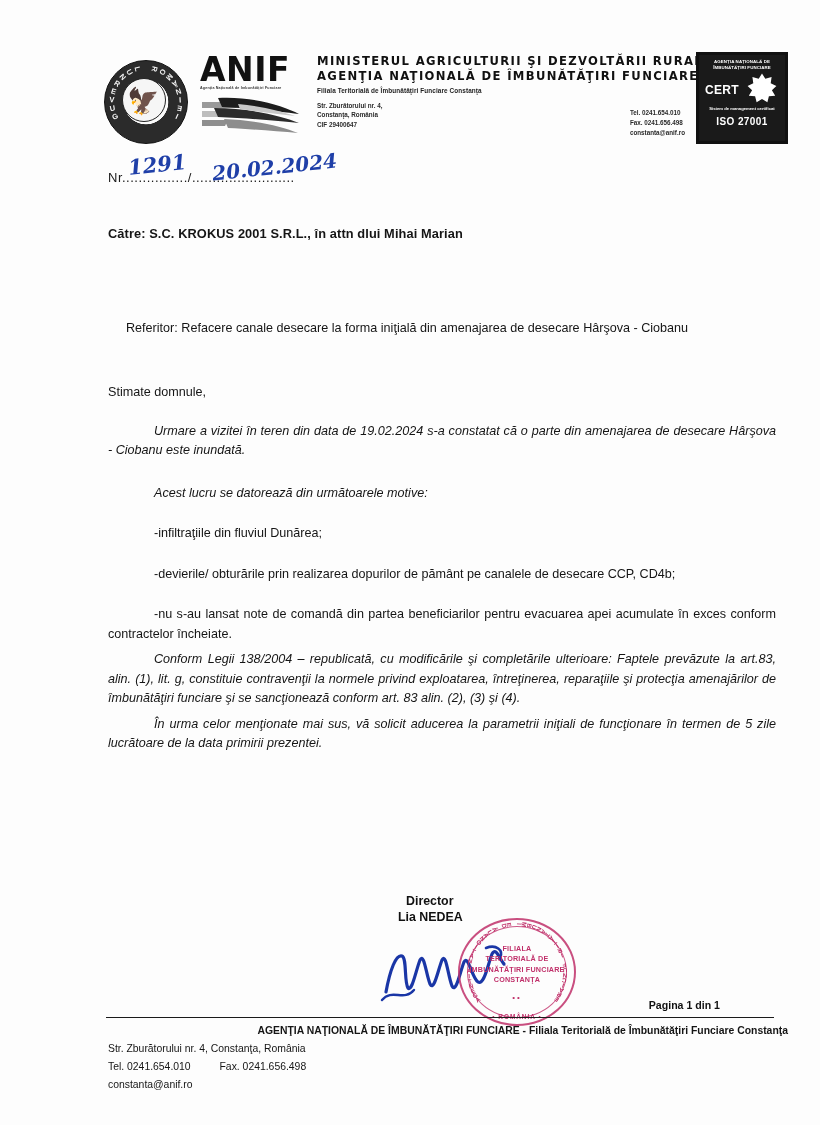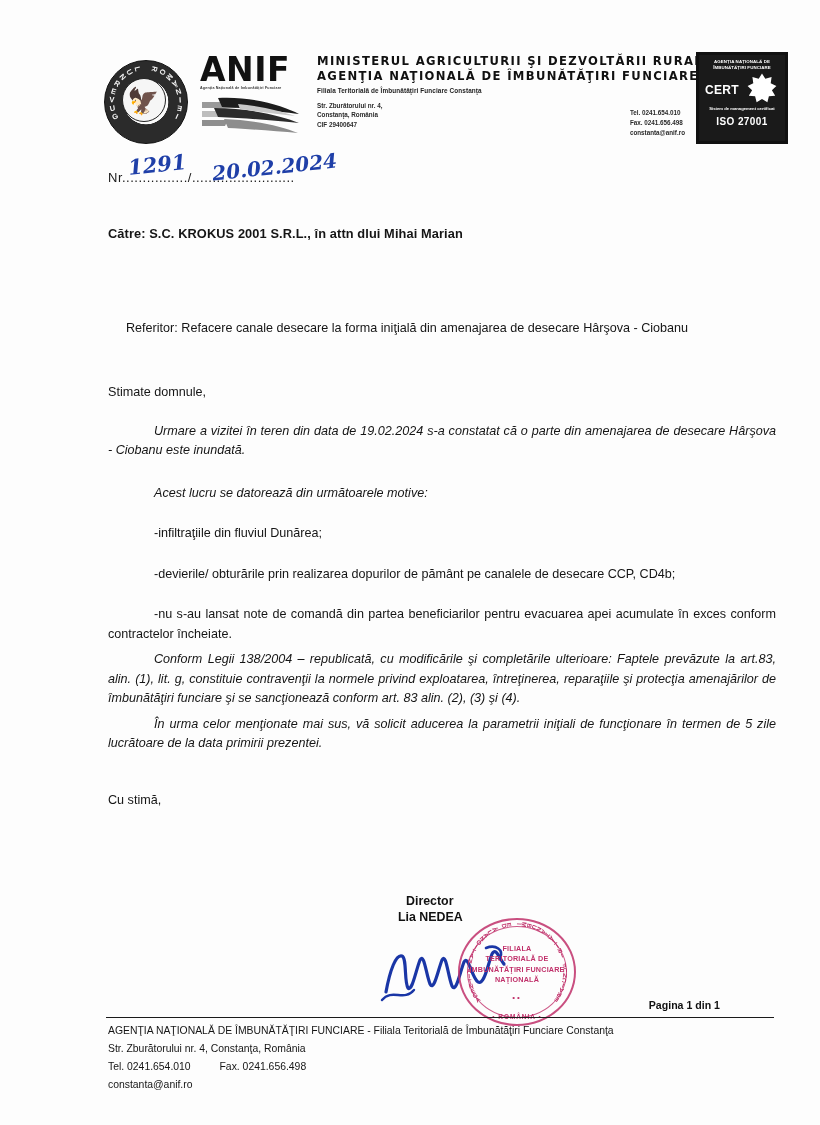--- a/index.html
+++ b/index.html
@@ -334,21 +334,21 @@
     background: #1a1a1a;
   }
   .footer {
     position: absolute;
     top: 1022px; left: 108px;
     width: 680px;
     font-size: 10.4px;
     line-height: 1.72;
     color: #151515;
   }
-  .footer .f1 { font-weight: 400; }
+  .footer .f1 { font-weight: 700; text-align: right; }
   .foot-tel { display: inline-block; }
   .foot-fax { display: inline-block; margin-left: 26px; }
 </style>
 </head>
 <body>
 
 <div class="page">
 
   <div class="header">
 
@@ -432,21 +432,20 @@
     <div class="greet">Stimate domnule,</div>
 
     <p class="para">Urmare a vizitei în teren din data de 19.02.2024 s-a constatat că o parte din amenajarea de desecare Hârşova - Ciobanu este inundată.</p>
     <p class="para">Acest lucru se datorează din următoarele motive:</p>
     <p class="bullet">-infiltraţiile din fluviul Dunărea;</p>
     <p class="bullet">-devierile/ obturările prin realizarea dopurilor de pământ pe canalele de desecare CCP, CD4b;</p>
     <p class="bullet">-nu s-au lansat note de comandă din partea beneficiarilor pentru evacuarea apei acumulate în exces conform contractelor încheiate.</p>
     <p class="para tight">Conform Legii 138/2004 – republicată, cu modificările şi completările ulterioare: Faptele prevăzute la art.83, alin. (1), lit. g, constituie contravenţii la normele privind exploatarea, întreţinerea, reparaţiile şi protecţia amenajărilor de îmbunătăţiri funciare şi se sancţionează conform art. 83 alin. (2), (3) şi (4).</p>
     <p class="para tight">În urma celor menţionate mai sus, vă solicit aducerea la parametrii iniţiali de funcţionare în termen de 5 zile lucrătoare de la data primirii prezentei.</p>
 
-    <div class="closing">Cu stimă,</div>
   </div>
 
   <div class="sign-block">
     <div class="sign-title">Director</div>
     <div>Lia NEDEA</div>
   </div>
 
   <svg class="signature" viewBox="0 0 160 80">
     <path d="M6 62 C10 40 16 24 22 26 C27 28 24 52 28 58 C32 62 36 40 40 30 C44 22 46 44 50 54 C54 62 58 40 62 30 C66 22 68 46 72 56 C76 64 80 42 84 32 C88 24 92 48 98 52 C104 56 108 34 112 24 C116 16 120 30 124 34" fill="none" stroke="#1a36a6" stroke-width="3.2" stroke-linecap="round"></path>
     <path d="M2 70 C12 58 24 72 34 60" fill="none" stroke="#1a36a6" stroke-width="2.4" stroke-linecap="round"></path>
@@ -497,21 +496,21 @@
         <span style="font-size: 6.2px; transform: rotate(100.61deg) translate(0px, -48px) rotate(90deg) translate(-50%, -50%);">C</span>
         <span style="font-size: 6.2px; transform: rotate(106.707deg) translate(0px, -48px) rotate(90deg) translate(-50%, -50%);">I</span>
         <span style="font-size: 6.2px; transform: rotate(112.805deg) translate(0px, -48px) rotate(90deg) translate(-50%, -50%);">A</span>
         <span style="font-size: 6.2px; transform: rotate(118.902deg) translate(0px, -48px) rotate(90deg) translate(-50%, -50%);">R</span>
         <span style="font-size: 6.2px; transform: rotate(125deg) translate(0px, -48px) rotate(90deg) translate(-50%, -50%);">E</span>
       </div>
     <div class="stamp-center">
       <div>FILIALA</div>
       <div>TERITORIALĂ DE</div>
       <div>ÎMBUNĂTĂŢIRI FUNCIARE</div>
-      <div>NAŢIONALĂ</div>
+      <div>CONSTANŢA</div>
     </div>
     <div class="stamp-dots">••</div>
     <div class="stamp-bottom">• ROMÂNIA •</div>
   </div>
 
   <div class="page-num">Pagina 1 din 1</div>
   <div class="footer-rule"></div>
   <div class="footer">
     <div class="f1">AGENŢIA NAŢIONALĂ DE ÎMBUNĂTĂŢIRI FUNCIARE - Filiala Teritorială de Îmbunătăţiri Funciare Constanţa</div>
     <div>Str. Zburătorului nr. 4, Constanţa, România</div>

